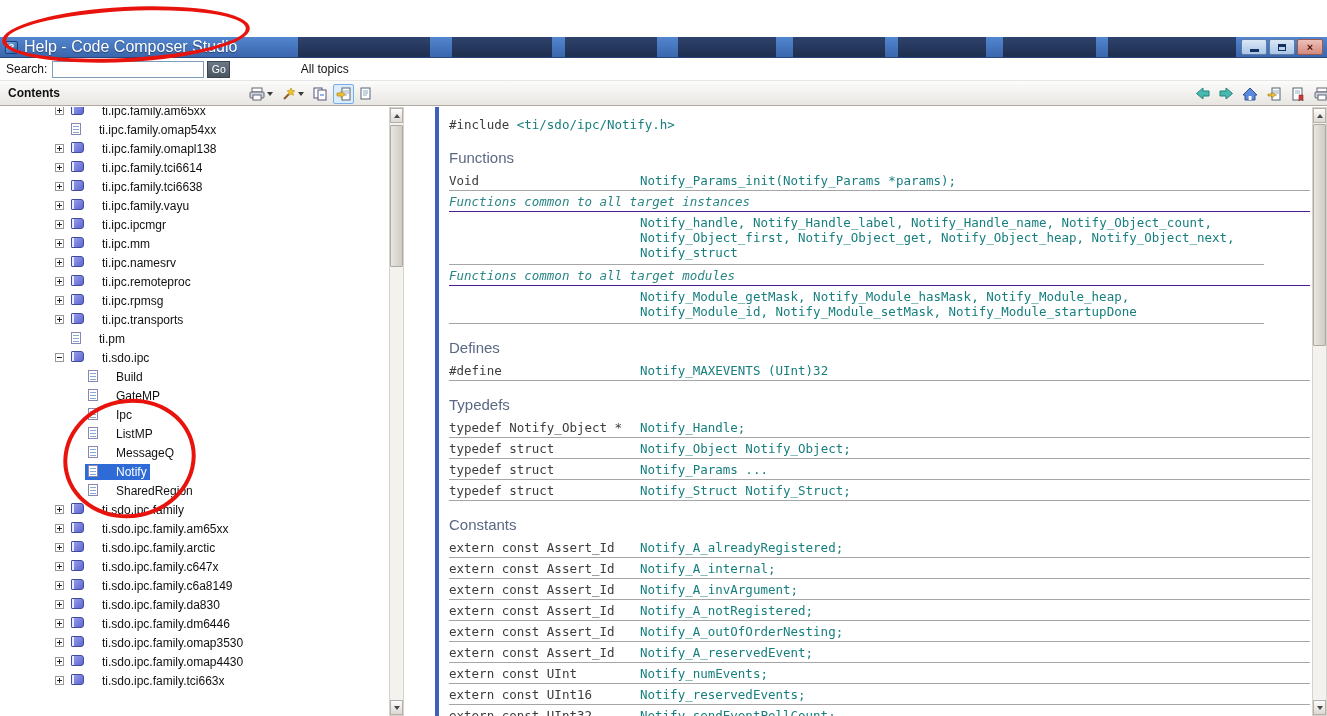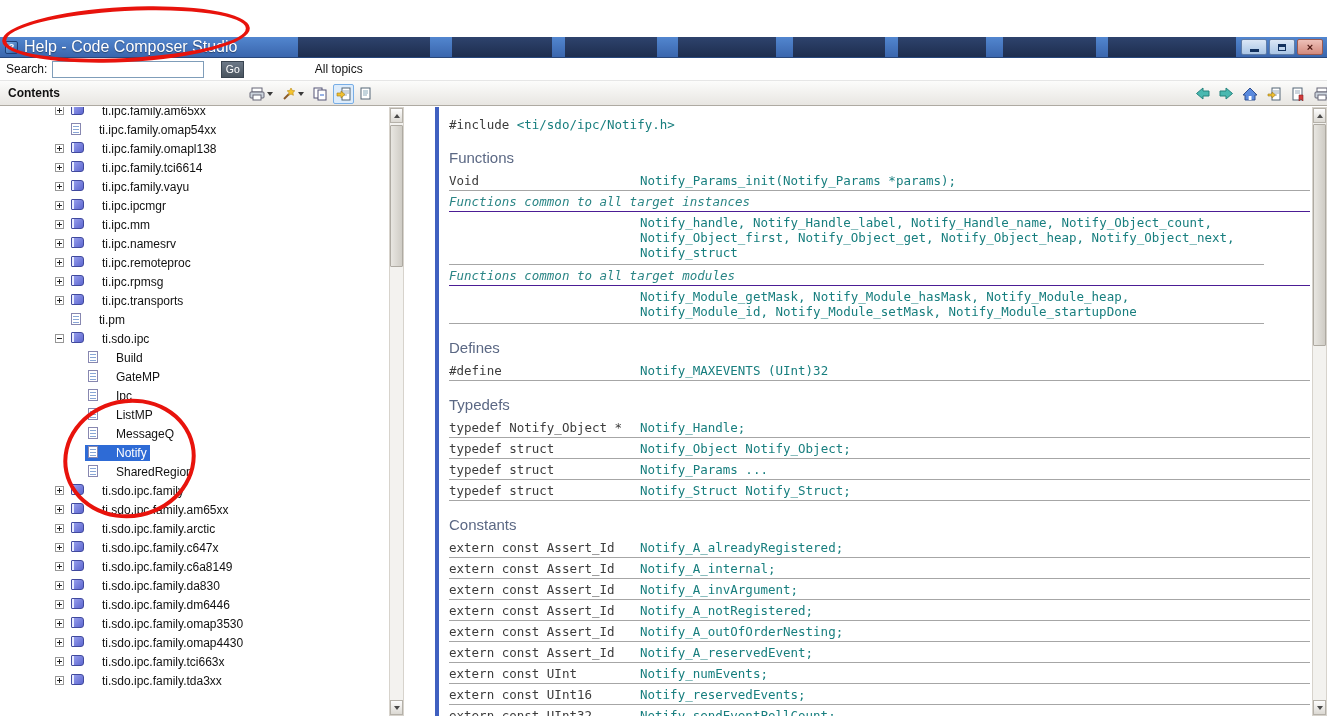--- a/index.html
+++ b/index.html
@@ -24,21 +24,21 @@
   .win-btn.close{background:linear-gradient(180deg,#eec0b8,#d28a7e);border-color:#9a5a50;}
   .g-min{width:9px;height:3px;background:#12315e;margin-top:7px;}
   .g-rest{width:8px;height:7px;border:1px solid #12315e;box-shadow:inset 0 2px 0 #12315e;}
   .g-close{font-size:11px;font-weight:bold;color:#4a1510;line-height:1;}
 
   
   .search-row{position:absolute;left:0;top:58px;width:100%;height:23px;background:#fff;
               display:flex;align-items:center;font-size:12px;border-bottom:1px solid #e6e6e6;}
   .search-label{margin-left:6px;color:#111;}
   .search-input{margin-left:5px;width:152px;height:17px;border:1px solid #7f9db9;font-size:12px;padding:0 3px;}
-  .go-btn{margin-left:17px;height:17px;min-width:23px;border:1px solid #394450;color:#fff;
+  .go-btn{margin-left:3px;height:17px;min-width:23px;border:1px solid #394450;color:#fff;
           background:linear-gradient(180deg,#6d7987,#49545f);font-size:10.5px;padding:0 3px;cursor:pointer;}
   .scope-link{margin-left:28px;color:#1a56c4;text-decoration:underline;cursor:pointer;margin-top:44px;}
   .scope-value{margin-left:5px;color:#111;}
 
   
   .toolbar-row{position:absolute;left:0;top:81px;width:100%;height:25px;
                background:linear-gradient(180deg,#fcfcfb,#e8e6e2);
                border-bottom:1px solid #aeaaa2;}
   .contents-title{position:absolute;left:8px;top:5px;font-size:12px;font-weight:bold;color:#111;}
   .tb-icons{position:absolute;left:246px;top:2px;display:flex;align-items:center;gap:3px;height:21px;}
@@ -253,20 +253,27 @@
       </div>
 
       <div class="tree-row" data-level="0" data-icon="book" data-exp="plus">
         <span class="expander"></span>
         <span class="sel-wrap">
           <span class="node-icon"></span>
           <span class="tree-label">ti.ipc.family.tci6614</span>
         </span>
       </div>
 
+      <div class="tree-row" data-level="0" data-icon="book" data-exp="plus">
+        <span class="expander"></span>
+        <span class="sel-wrap">
+          <span class="node-icon"></span>
+          <span class="tree-label">ti.ipc.family.tci6638</span>
+        </span>
+      </div>
 
       <div class="tree-row" data-level="0" data-icon="book" data-exp="plus">
         <span class="expander"></span>
         <span class="sel-wrap">
           <span class="node-icon"></span>
           <span class="tree-label">ti.ipc.family.vayu</span>
         </span>
       </div>
 
       <div class="tree-row" data-level="0" data-icon="book" data-exp="plus">
@@ -462,27 +469,20 @@
       </div>
 
       <div class="tree-row" data-level="0" data-icon="book" data-exp="plus">
         <span class="expander"></span>
         <span class="sel-wrap">
           <span class="node-icon"></span>
           <span class="tree-label">ti.sdo.ipc.family.tci663x</span>
         </span>
       </div>
 
-      <div class="tree-row" data-level="0" data-icon="book" data-exp="plus">
-        <span class="expander"></span>
-        <span class="sel-wrap">
-          <span class="node-icon"></span>
-          <span class="tree-label">ti.sdo.ipc.family.tda3xx</span>
-        </span>
-      </div>
     </div>
 
   <div class="vscroll left-scroll">
     <div class="scroll-btn up">
         <span class="tri up"></span>
       </div>
     <div class="thumb" style="top:17px;height:142px;"></div>
     <div class="scroll-btn down">
         <span class="tri down"></span>
       </div>

